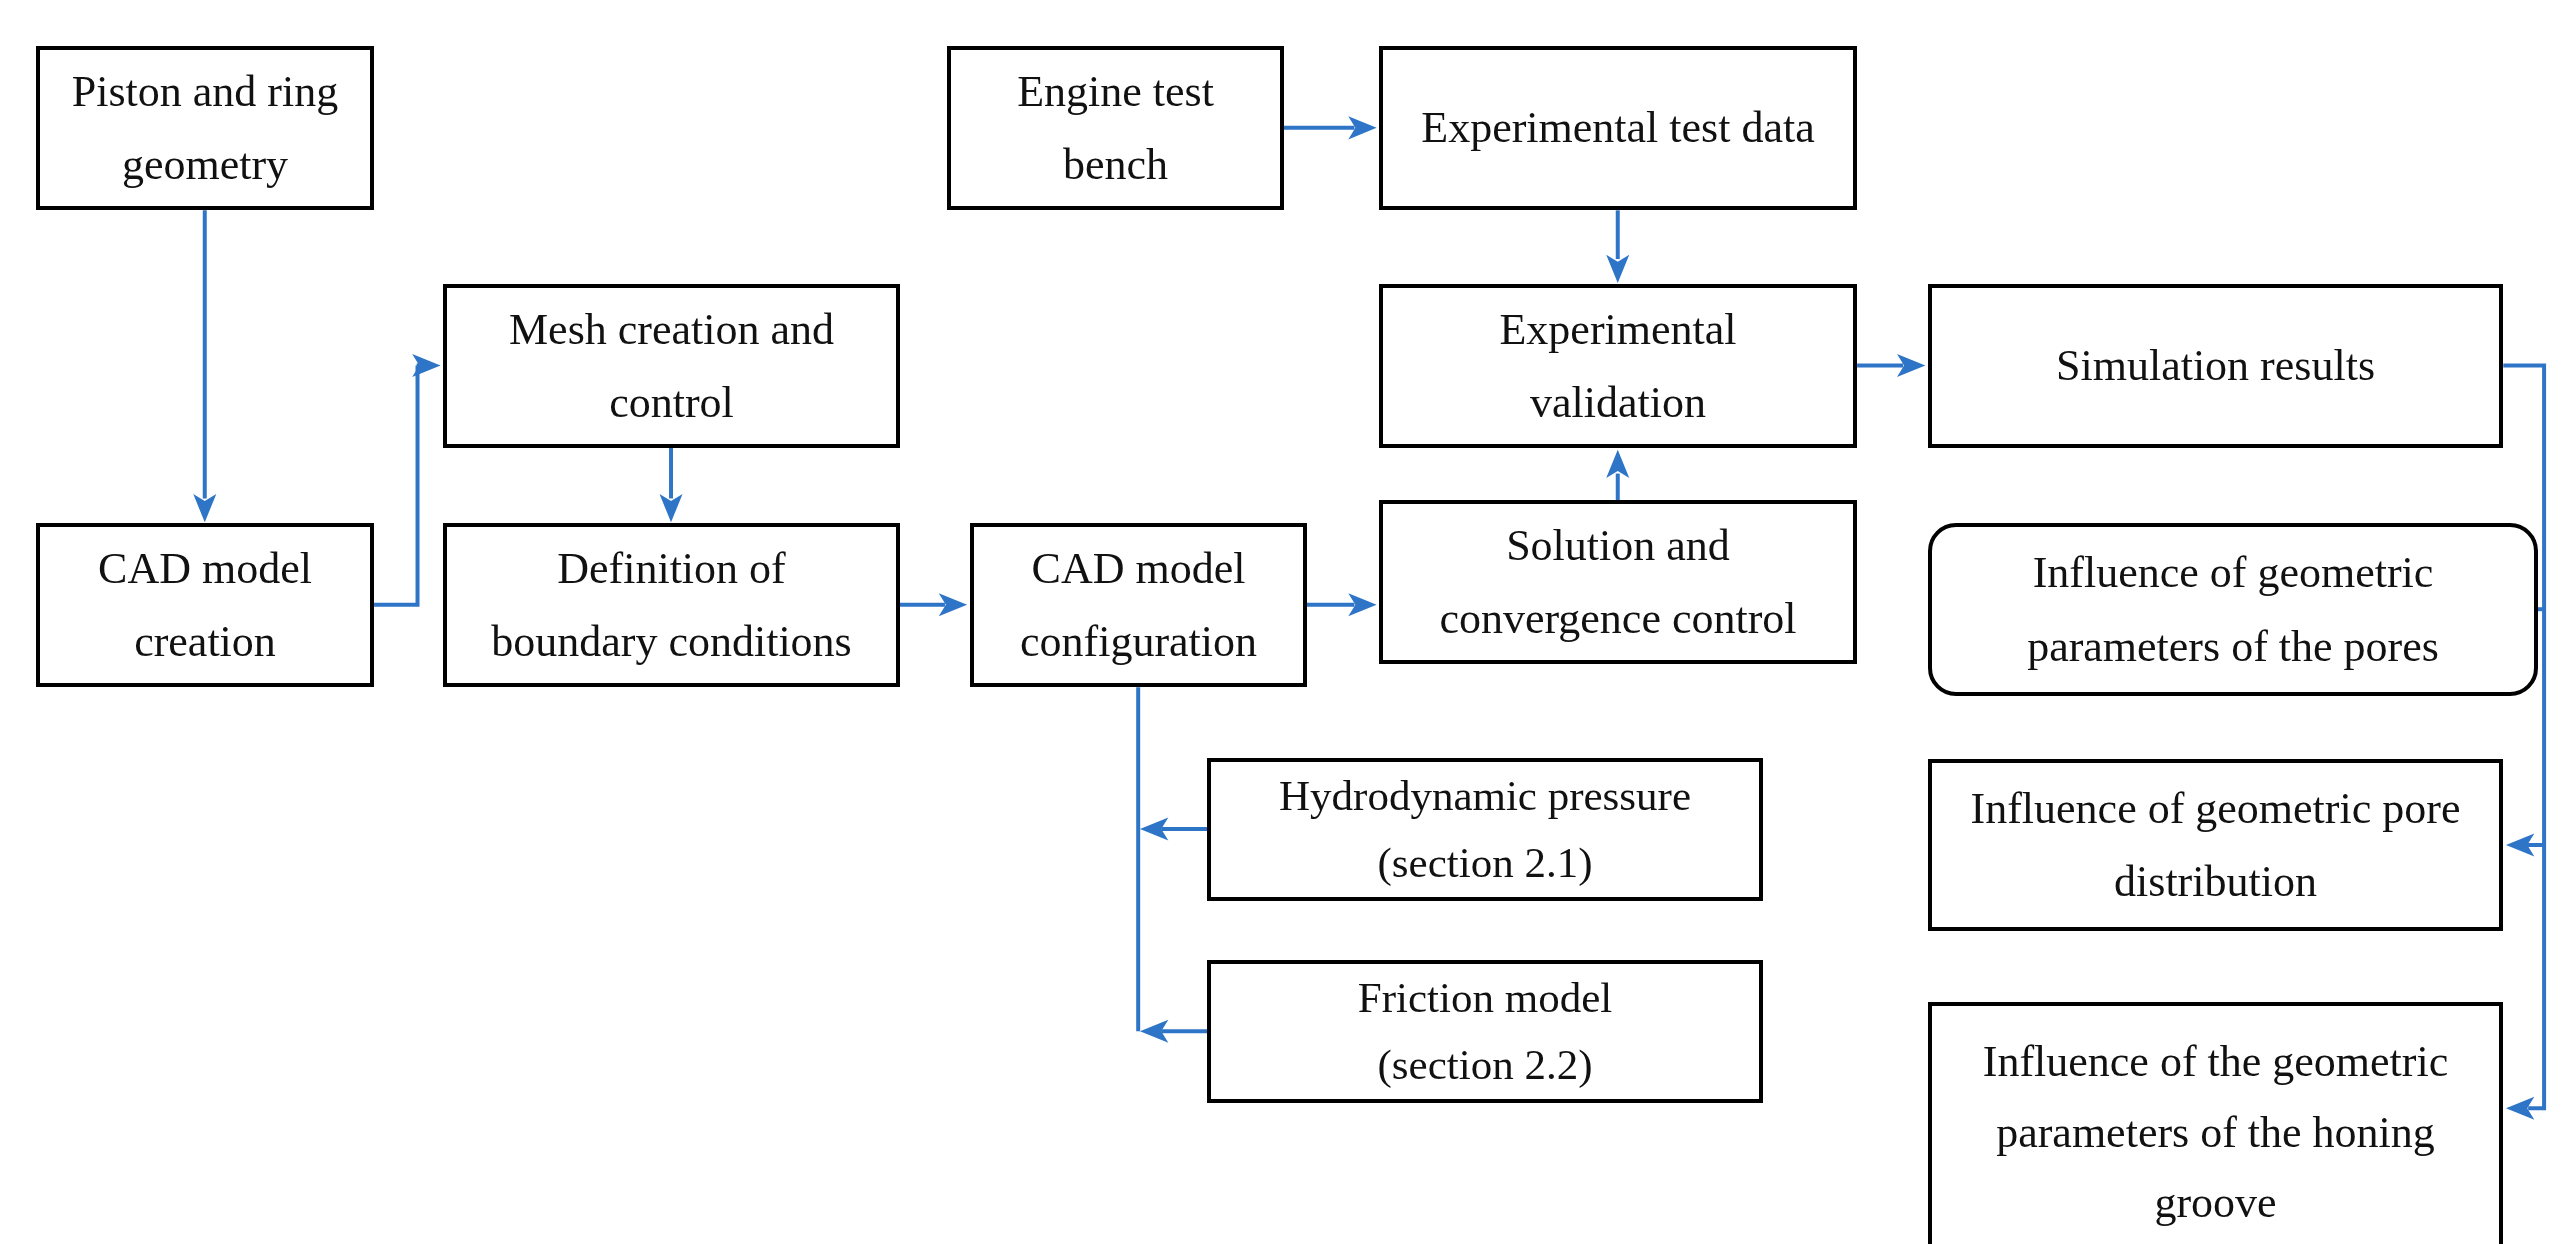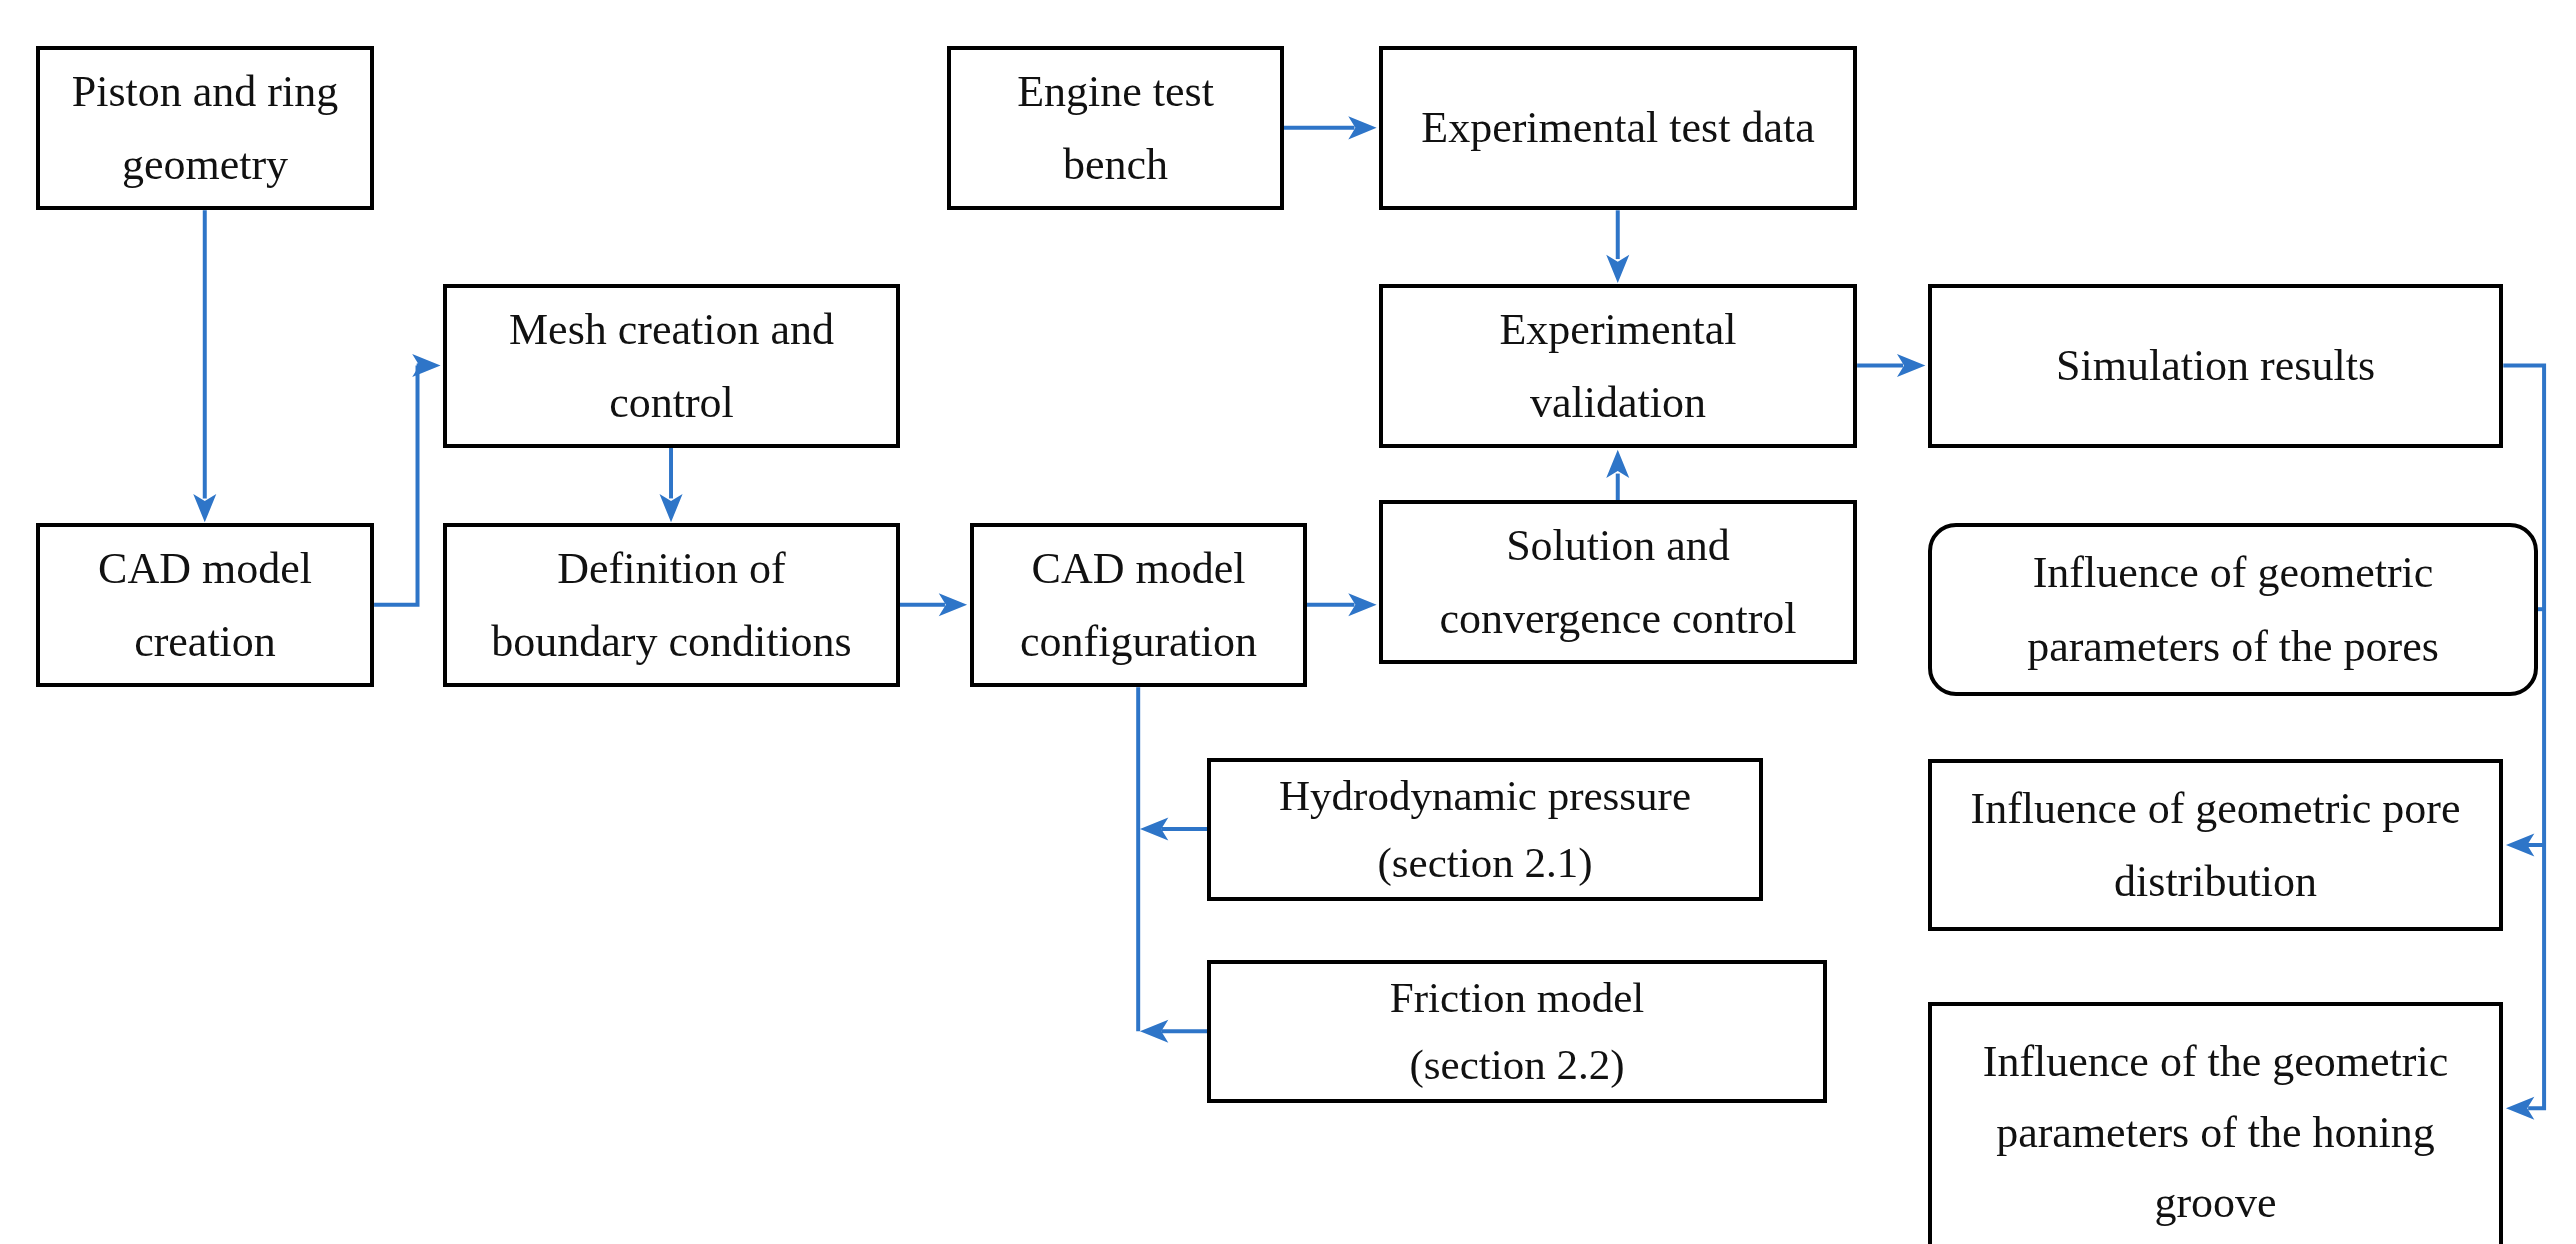--- a/index.html
+++ b/index.html
@@ -38,21 +38,21 @@
   .n-mesh        {left:443px;  top:284px;  width:457px; height:164px;}
   .n-validation  {left:1379px; top:284px;  width:478px; height:164px;}
   .n-simresults  {left:1928px; top:284px;  width:575px; height:164px;}
   .n-cadcreation {left:36px;   top:523px;  width:338px; height:164px;}
   .n-definition  {left:443px;  top:523px;  width:457px; height:164px;}
   .n-cadconfig   {left:970px; top:523px;  width:337px; height:164px;}
   .n-solution    {left:1379px; top:500px;  width:478px; height:164px;}
   .n-pores       {left:1928px; top:523px;  width:610px; height:173px;border-radius:28px;}
   .n-hydro       {left:1207px; top:758px;  width:556px; height:143px; font-size:43px;line-height:1.55;}
   .n-distribution{left:1928px; top:759px;  width:575px; height:172px;}
-  .n-friction    {left:1207px; top:960px; width:620px; height:143px; font-size:43px;line-height:1.55;}
+  .n-friction    {left:1207px; top:960px; width:556px; height:143px; font-size:43px;line-height:1.55;}
   .n-honing      {left:1928px; top:1002px; width:575px; height:262px; line-height:1.6;}
 </style>
 </head>
 <body>
 
 <div id="canvas">
 
   <svg id="wires" viewBox="0 0 2906 1404" xmlns="http://www.w3.org/2000/svg">
     <g>
       <path class="line" d="M231 237 V562"></path>

